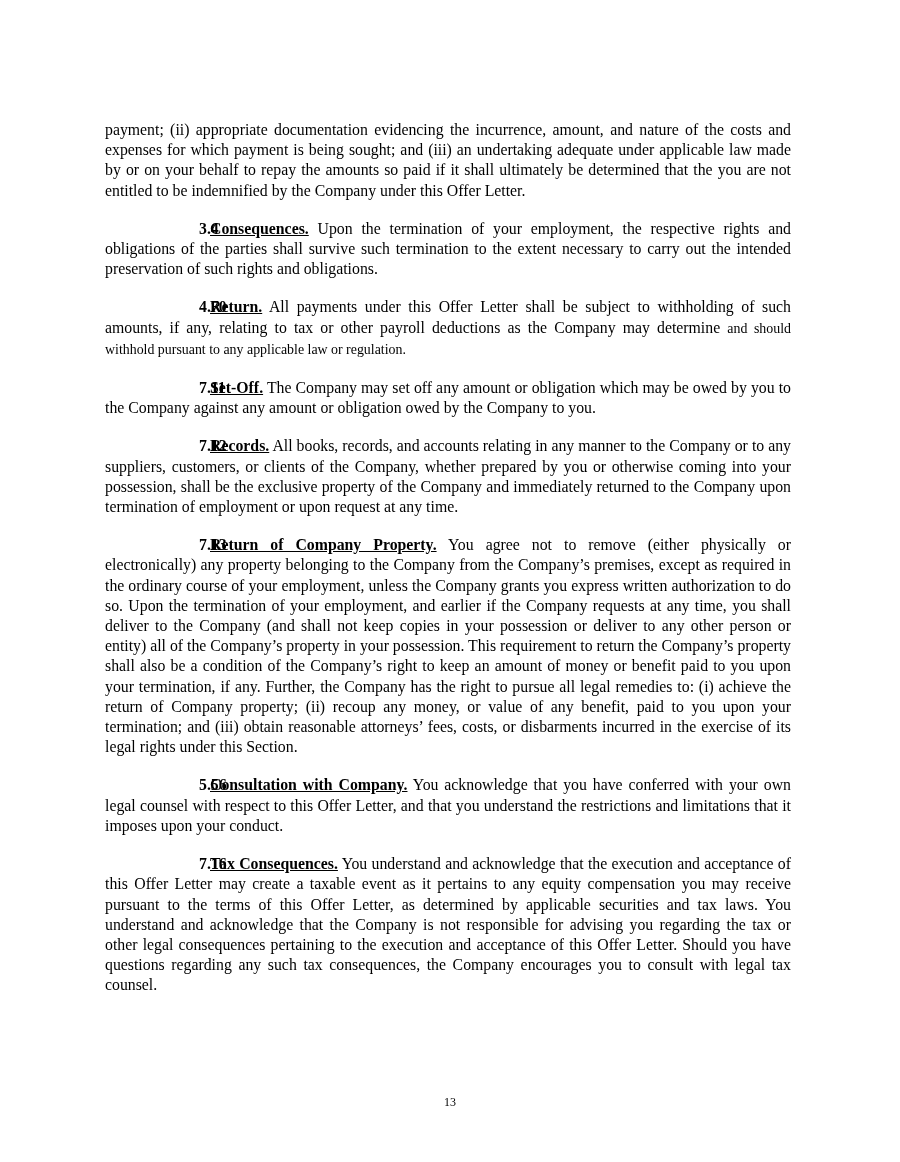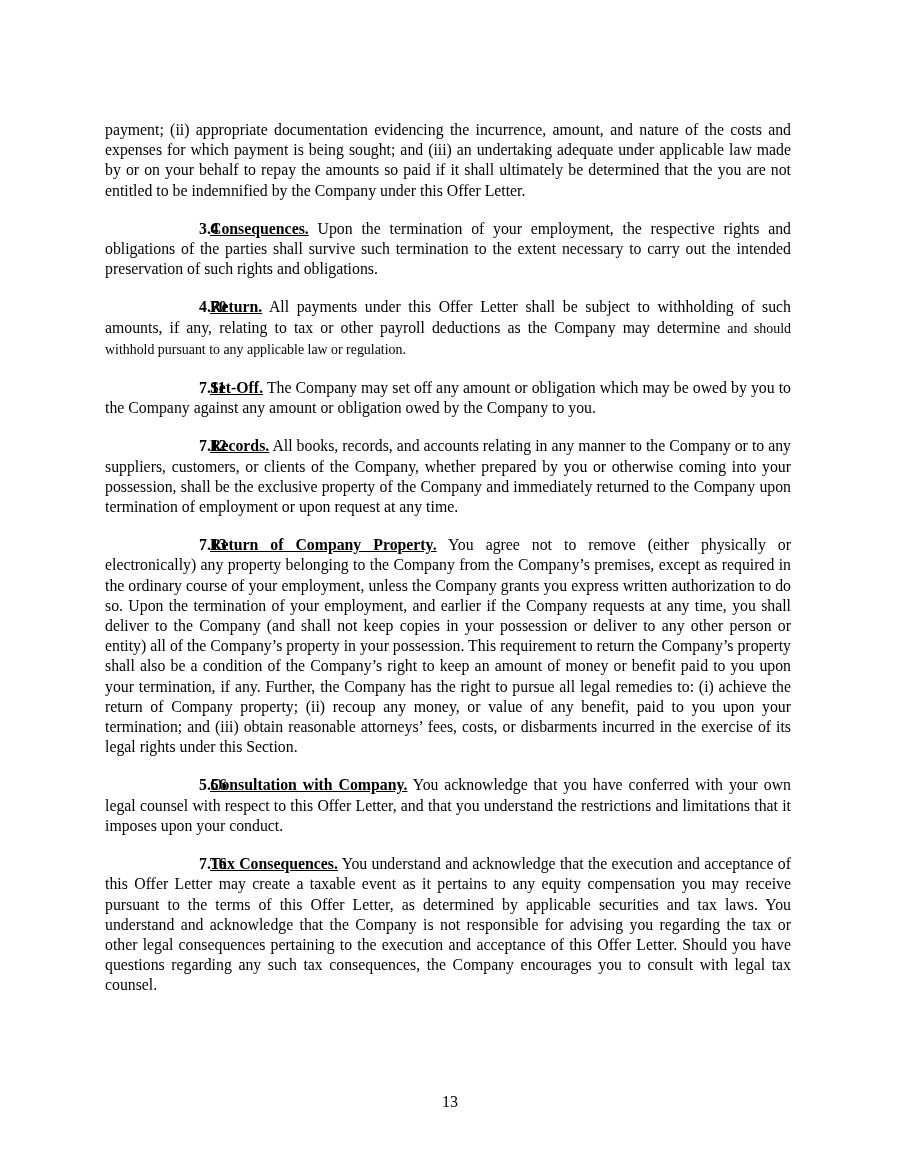--- a/index.html
+++ b/index.html
@@ -43,21 +43,21 @@
   }
   .small-text {
     font-size: 13.9px;
   }
   .page-number {
     position: absolute;
     top: 1093px;
     left: 0;
     width: 100%;
     text-align: center;
-    font-size: 16px;
+    font-size: 12px;
     line-height: 18px;
   }
 </style>
 </head>
 <body>
 
 <div class="page">
   <div class="content">
 
     <p class="para"><span>payment; (ii) appropriate documentation evidencing the incurrence, amount, and nature of the costs and expenses for which payment is being sought; and (iii) an undertaking adequate under applicable law made by or on your behalf to repay the amounts so paid if it shall ultimately be determined that the you are not entitled to be indemnified by the Company under this Offer Letter.</span></p>

